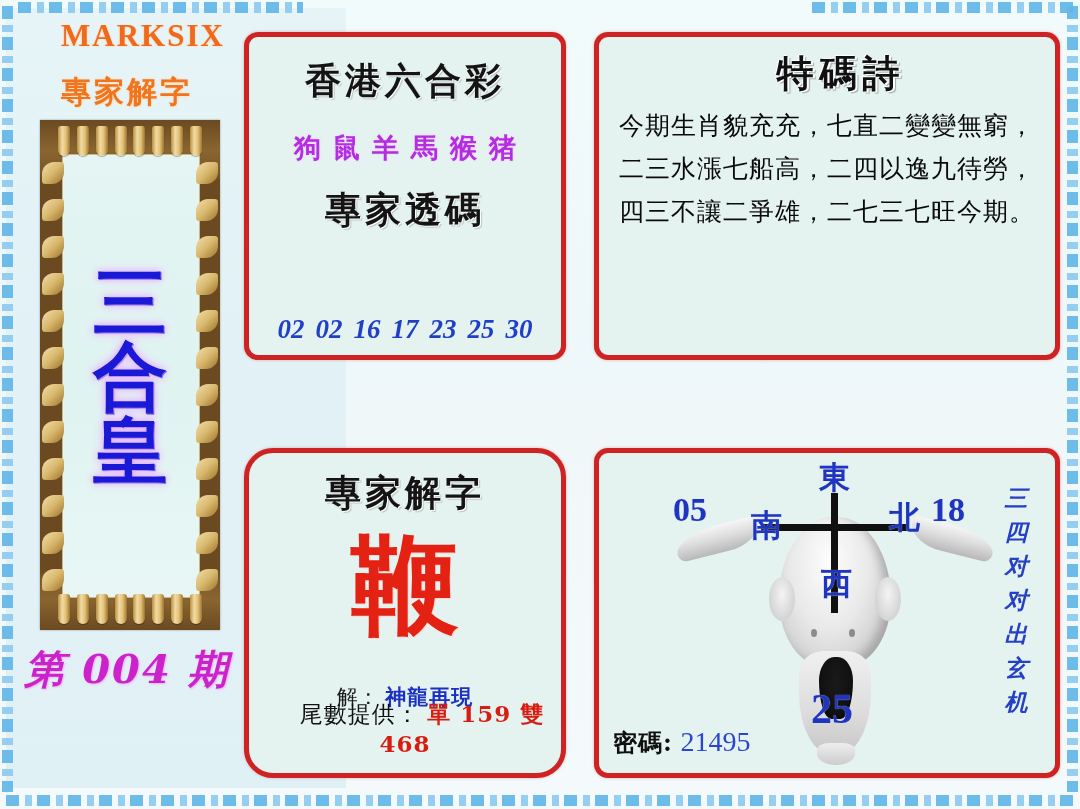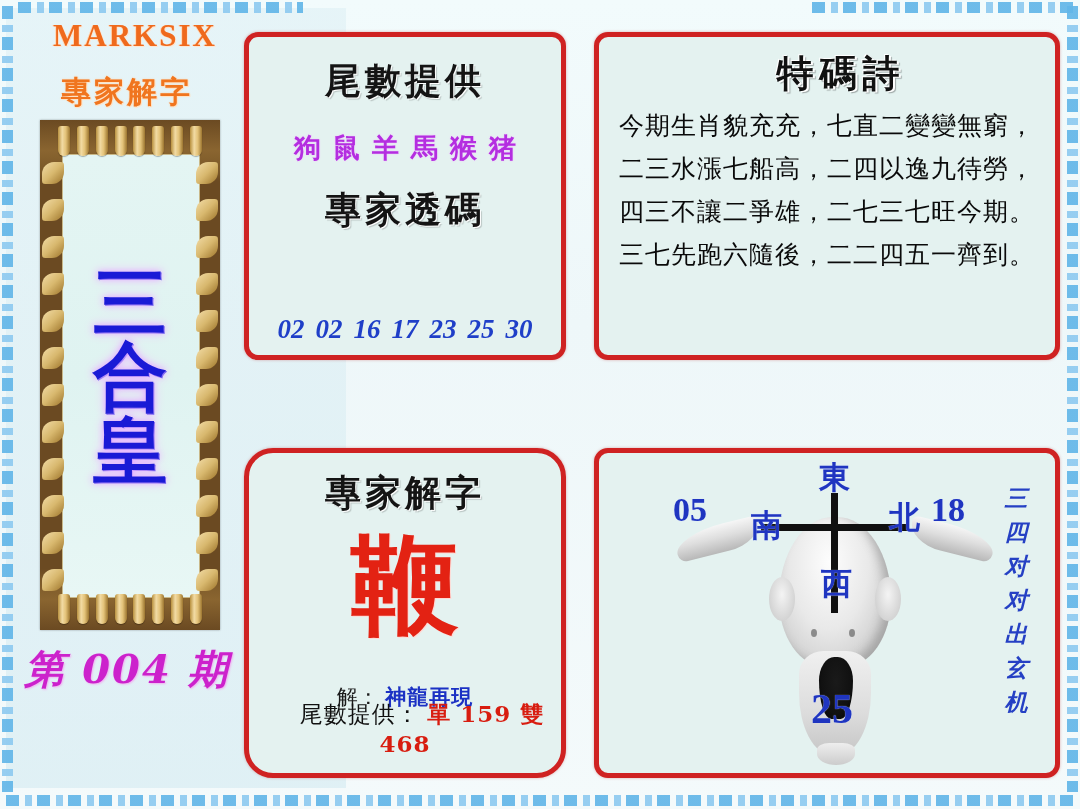--- a/index.html
+++ b/index.html
@@ -58,21 +58,21 @@
   }
 
   
   #brand-col {
     position: absolute;
     left: 8px; top: 6px;
     width: 240px; height: 790px;
   }
   #brand-marksix {
     position: absolute;
-    left: 8px; top: 12px;
+    left: 16px; top: 12px;
     width: 238px;
     text-align: center;
     font-family: "Liberation Serif", serif;
     font-weight: bold;
     font-size: 31px;
     letter-spacing: 2px;
     color: #ef6a1d;
     text-shadow: 1px 1px 0 #fde6d2, -1px 0 0 #ffd9b8;
   }
   #brand-cn {
@@ -492,21 +492,21 @@
         <span>三</span>
         <span>合</span>
         <span>皇</span>
       </div>
     </div>
 
     <div id="issue-label">第 004 期</div>
   </div>
 
   <div class="panel" id="panel-recommend">
-    <div class="panel-heading">尾數提供</div>
+    <div class="panel-heading">香港六合彩</div>
 
     <div id="zodiac-row">
       <span>狗</span>
       <span>鼠</span>
       <span>羊</span>
       <span>馬</span>
       <span>猴</span>
       <span>猪</span>
     </div>
 
@@ -521,21 +521,20 @@
       <span>25</span>
       <span>30</span>
     </div>
   </div>
 
   <div class="panel" id="panel-poem">
     <div id="poem-title">特碼詩</div>
     <div class="poem-line">今期生肖貌充充，七直二變變無窮，</div>
     <div class="poem-line">二三水漲七船高，二四以逸九待勞，</div>
     <div class="poem-line">四三不讓二爭雄，二七三七旺今期。</div>
-    <div class="poem-line">三七先跑六隨後，二二四五一齊到。</div>
   </div>
 
   <div class="panel" id="panel-word">
     <div class="panel-heading">專家解字</div>
     <div id="big-word">鞭</div>
 
     <div id="explain-row">
       <span class="lbl">解：</span>
       <span class="val">神龍再現</span>
     </div>
@@ -577,17 +576,21 @@
       <div id="vertical-saying">
         <span>三</span>
         <span>四</span>
         <span>对</span>
         <span>对</span>
         <span>出</span>
         <span>玄</span>
         <span>机</span>
       </div>
 
+      <div id="code-row">
+        <span class="lbl">密碼:</span>
+        <span class="val">21495</span>
+      </div>
 
     </div>
   </div>
 
 </div>
 
 </body></html>

